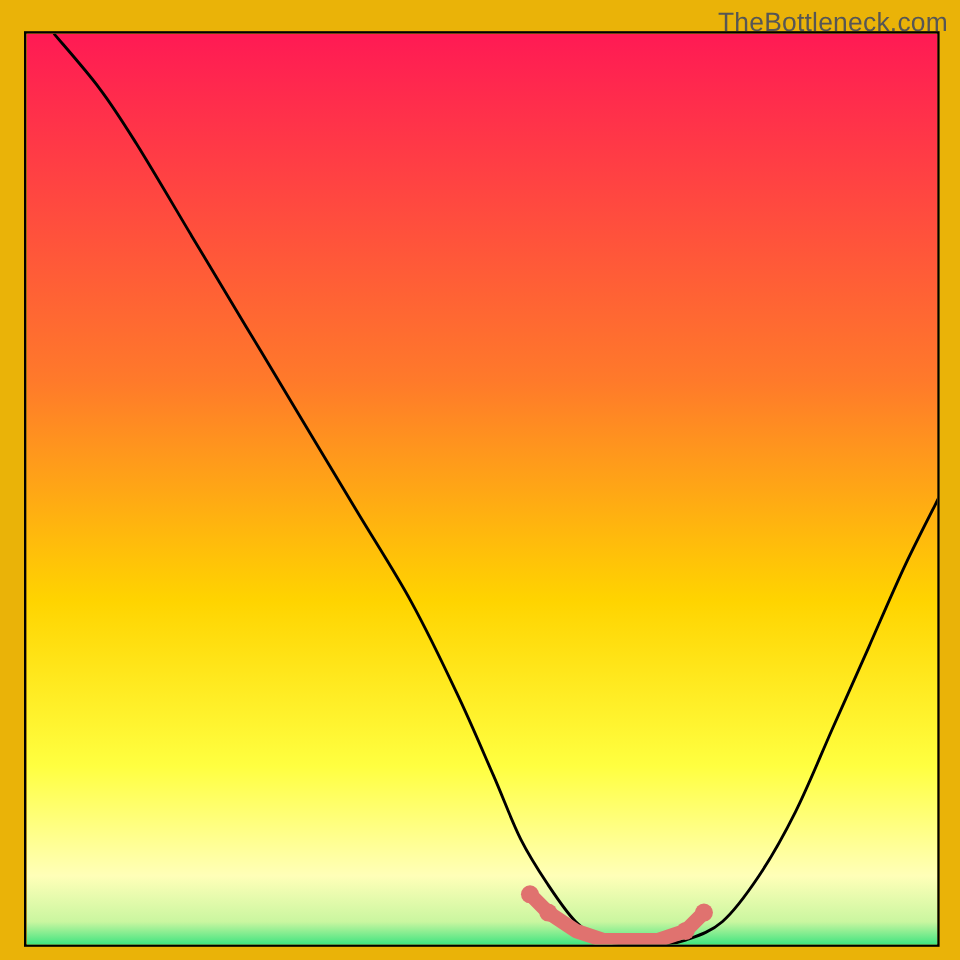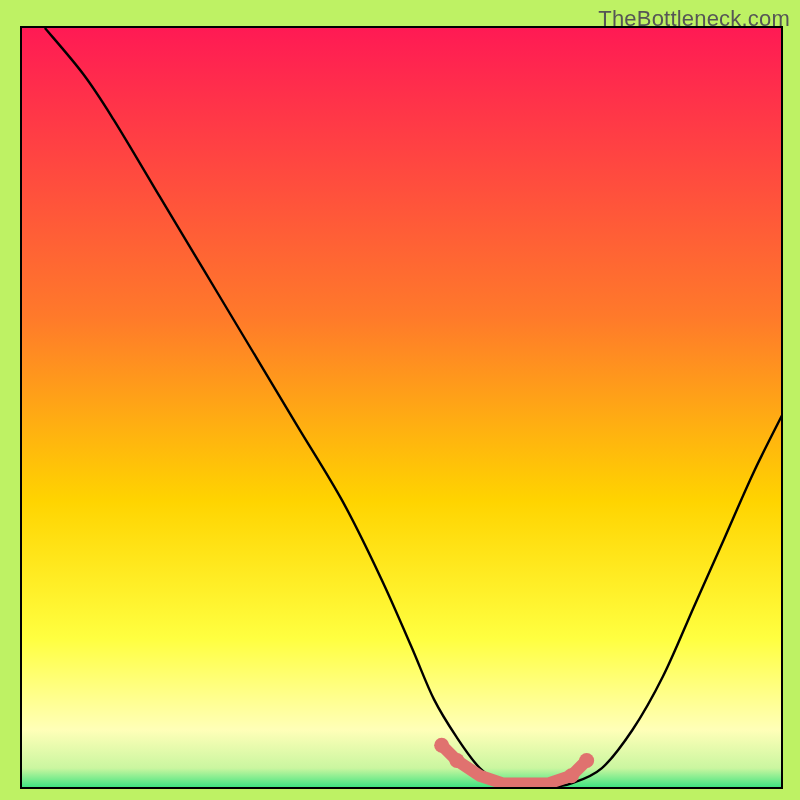--- a/index.html
+++ b/index.html
@@ -1,21 +1,21 @@
 <!DOCTYPE html>
 <html><head>
 <meta charset="utf-8">
 <style>
   * { margin: 0; padding: 0; box-sizing: border-box; }
   html, body { width: 800px; height: 800px; background: #000; overflow: hidden; }
   .canvas {
     position: relative;
     width: 800px;
     height: 800px;
-    background: #bef264;
+    background: #eab308;
   }
   .watermark {
     position: absolute;
     top: 6px;
     right: 10px;
     font-family: Arial, Helvetica, sans-serif;
     font-size: 22px;
     color: #565656;
     letter-spacing: 0.2px;
     font-weight: 400;

